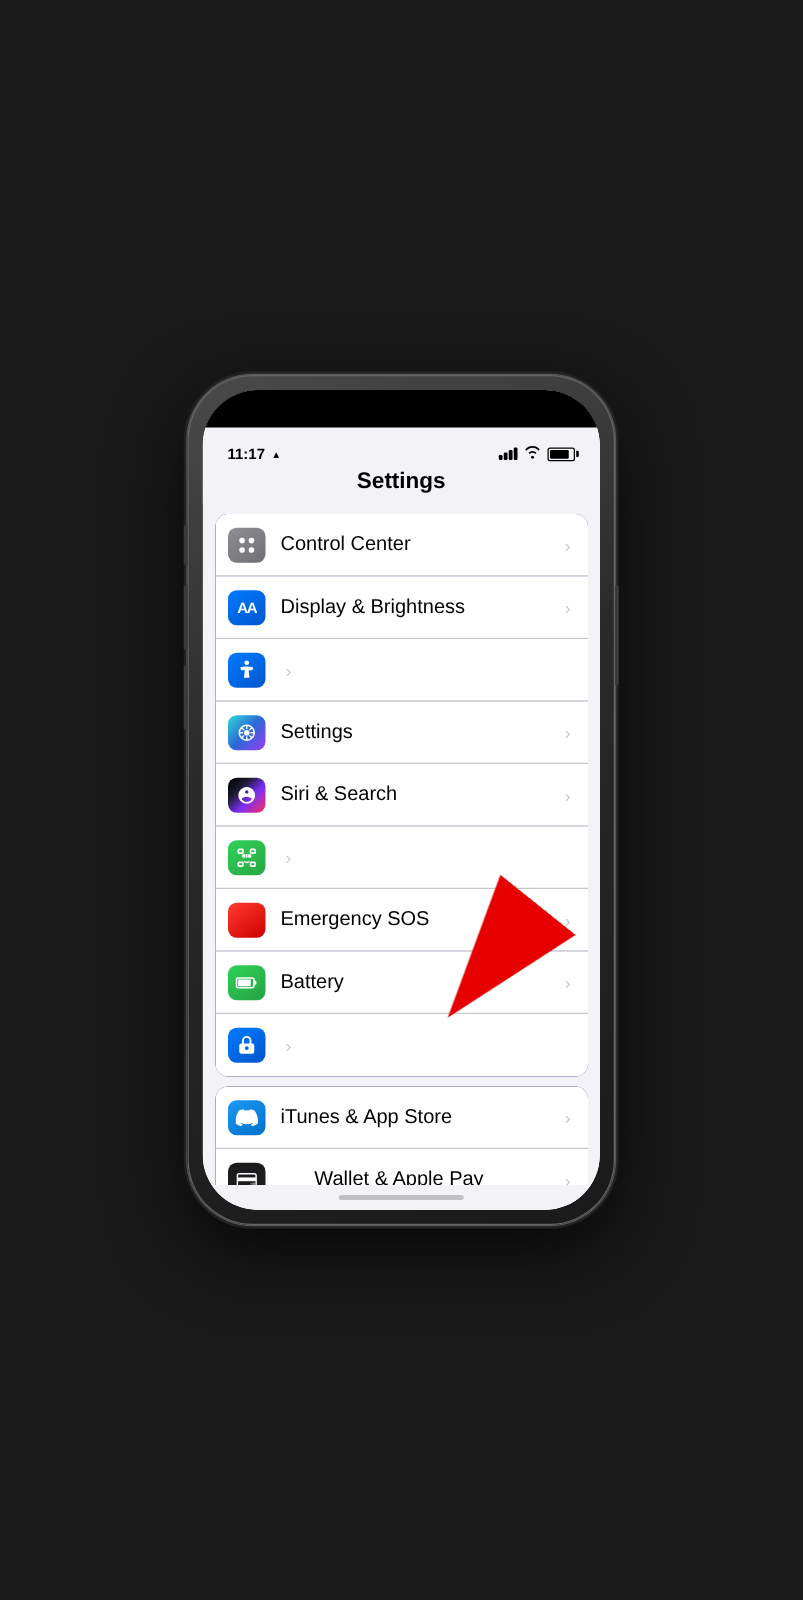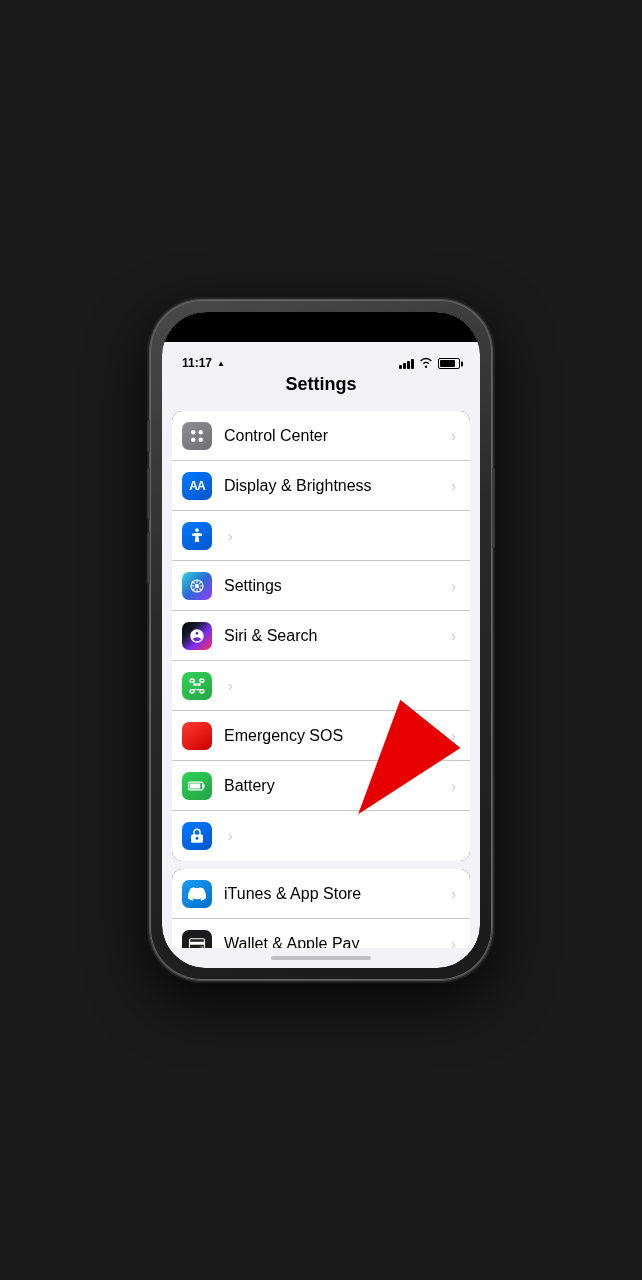--- a/index.html
+++ b/index.html
@@ -464,21 +464,21 @@
             <div class="settings-row">
               <div class="row-icon icon-itunes">
                 <svg width="18" height="18" viewBox="0 0 24 24" fill="white">
                   <path d="M20.317 4.37a19.791 19.791 0 0 0-4.885-1.515.074.074 0 0 0-.079.037c-.21.375-.444.864-.608 1.25a18.27 18.27 0 0 0-5.487 0 12.64 12.64 0 0 0-.617-1.25.077.077 0 0 0-.079-.037A19.736 19.736 0 0 0 3.677 4.37a.07.07 0 0 0-.032.027C.533 9.046-.32 13.58.099 18.057a.082.082 0 0 0 .031.057 19.9 19.9 0 0 0 5.993 3.03.078.078 0 0 0 .084-.028c.462-.63.874-1.295 1.226-1.994a.076.076 0 0 0-.041-.106 13.107 13.107 0 0 1-1.872-.892.077.077 0 0 1-.008-.128 10.2 10.2 0 0 0 .372-.292.074.074 0 0 1 .077-.01c3.928 1.793 8.18 1.793 12.062 0a.074.074 0 0 1 .078.01c.12.098.246.198.373.292a.077.077 0 0 1-.006.127 12.299 12.299 0 0 1-1.873.892.077.077 0 0 0-.041.107c.36.698.772 1.362 1.225 1.993a.076.076 0 0 0 .084.028 19.839 19.839 0 0 0 6.002-3.03.077.077 0 0 0 .032-.054c.5-5.177-.838-9.674-3.549-13.66a.061.061 0 0 0-.031-.03z"></path>
                 </svg>
               </div>
               <span class="row-label">iTunes &amp; App Store</span>
               <span class="row-chevron">›</span>
             </div>
 
-            <div class="settings-row wallet-highlight" style="border-bottom:none;">
+            <div class="settings-row wallet-highlight" style="border-bottom:none;gap:27px;">
               <div class="row-icon icon-wallet">
                 <svg width="18" height="18" viewBox="0 0 24 24" fill="white">
                   <rect x="2" y="5" width="20" height="14" rx="2" stroke="white" stroke-width="1.5" fill="none"></rect>
                   <rect x="2" y="9" width="20" height="4" fill="white"></rect>
                   <circle cx="17" cy="16" r="1.5" fill="#555"></circle>
                   <circle cx="19.5" cy="16" r="1.5" fill="#888"></circle>
                 </svg>
               </div>
               <span class="row-label">Wallet &amp; Apple Pay</span>
               <span class="row-chevron">›</span>

